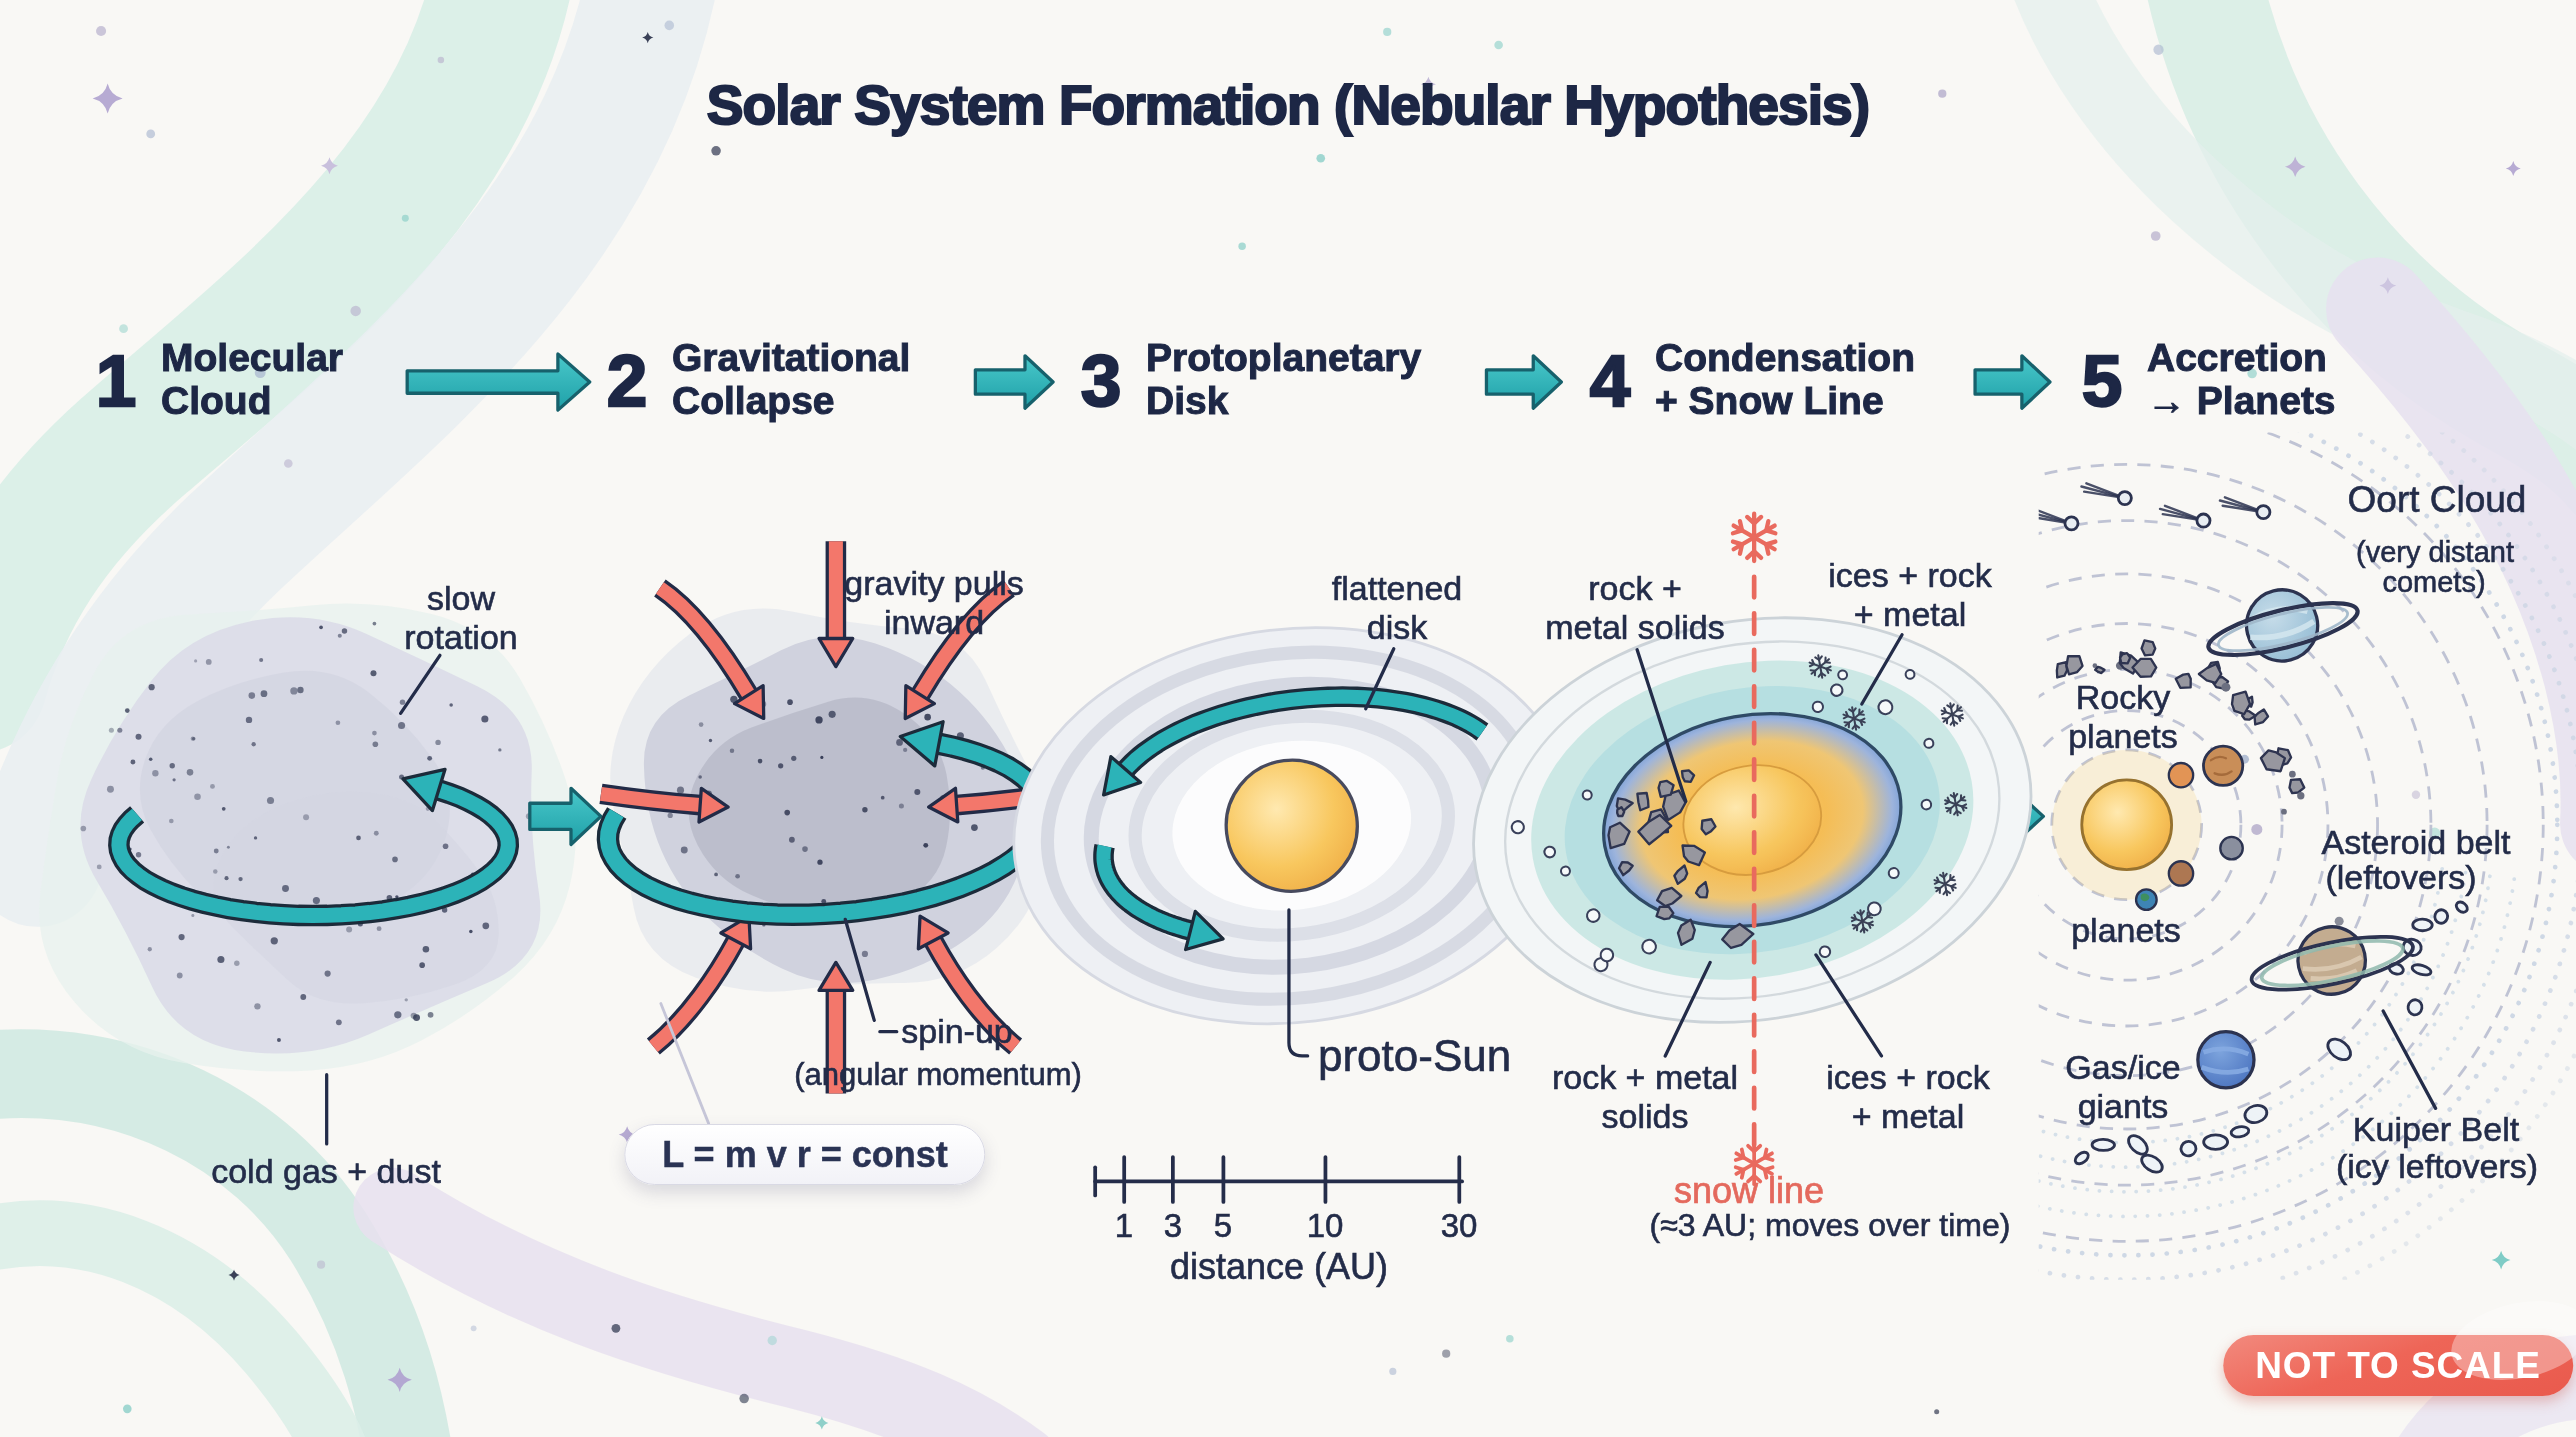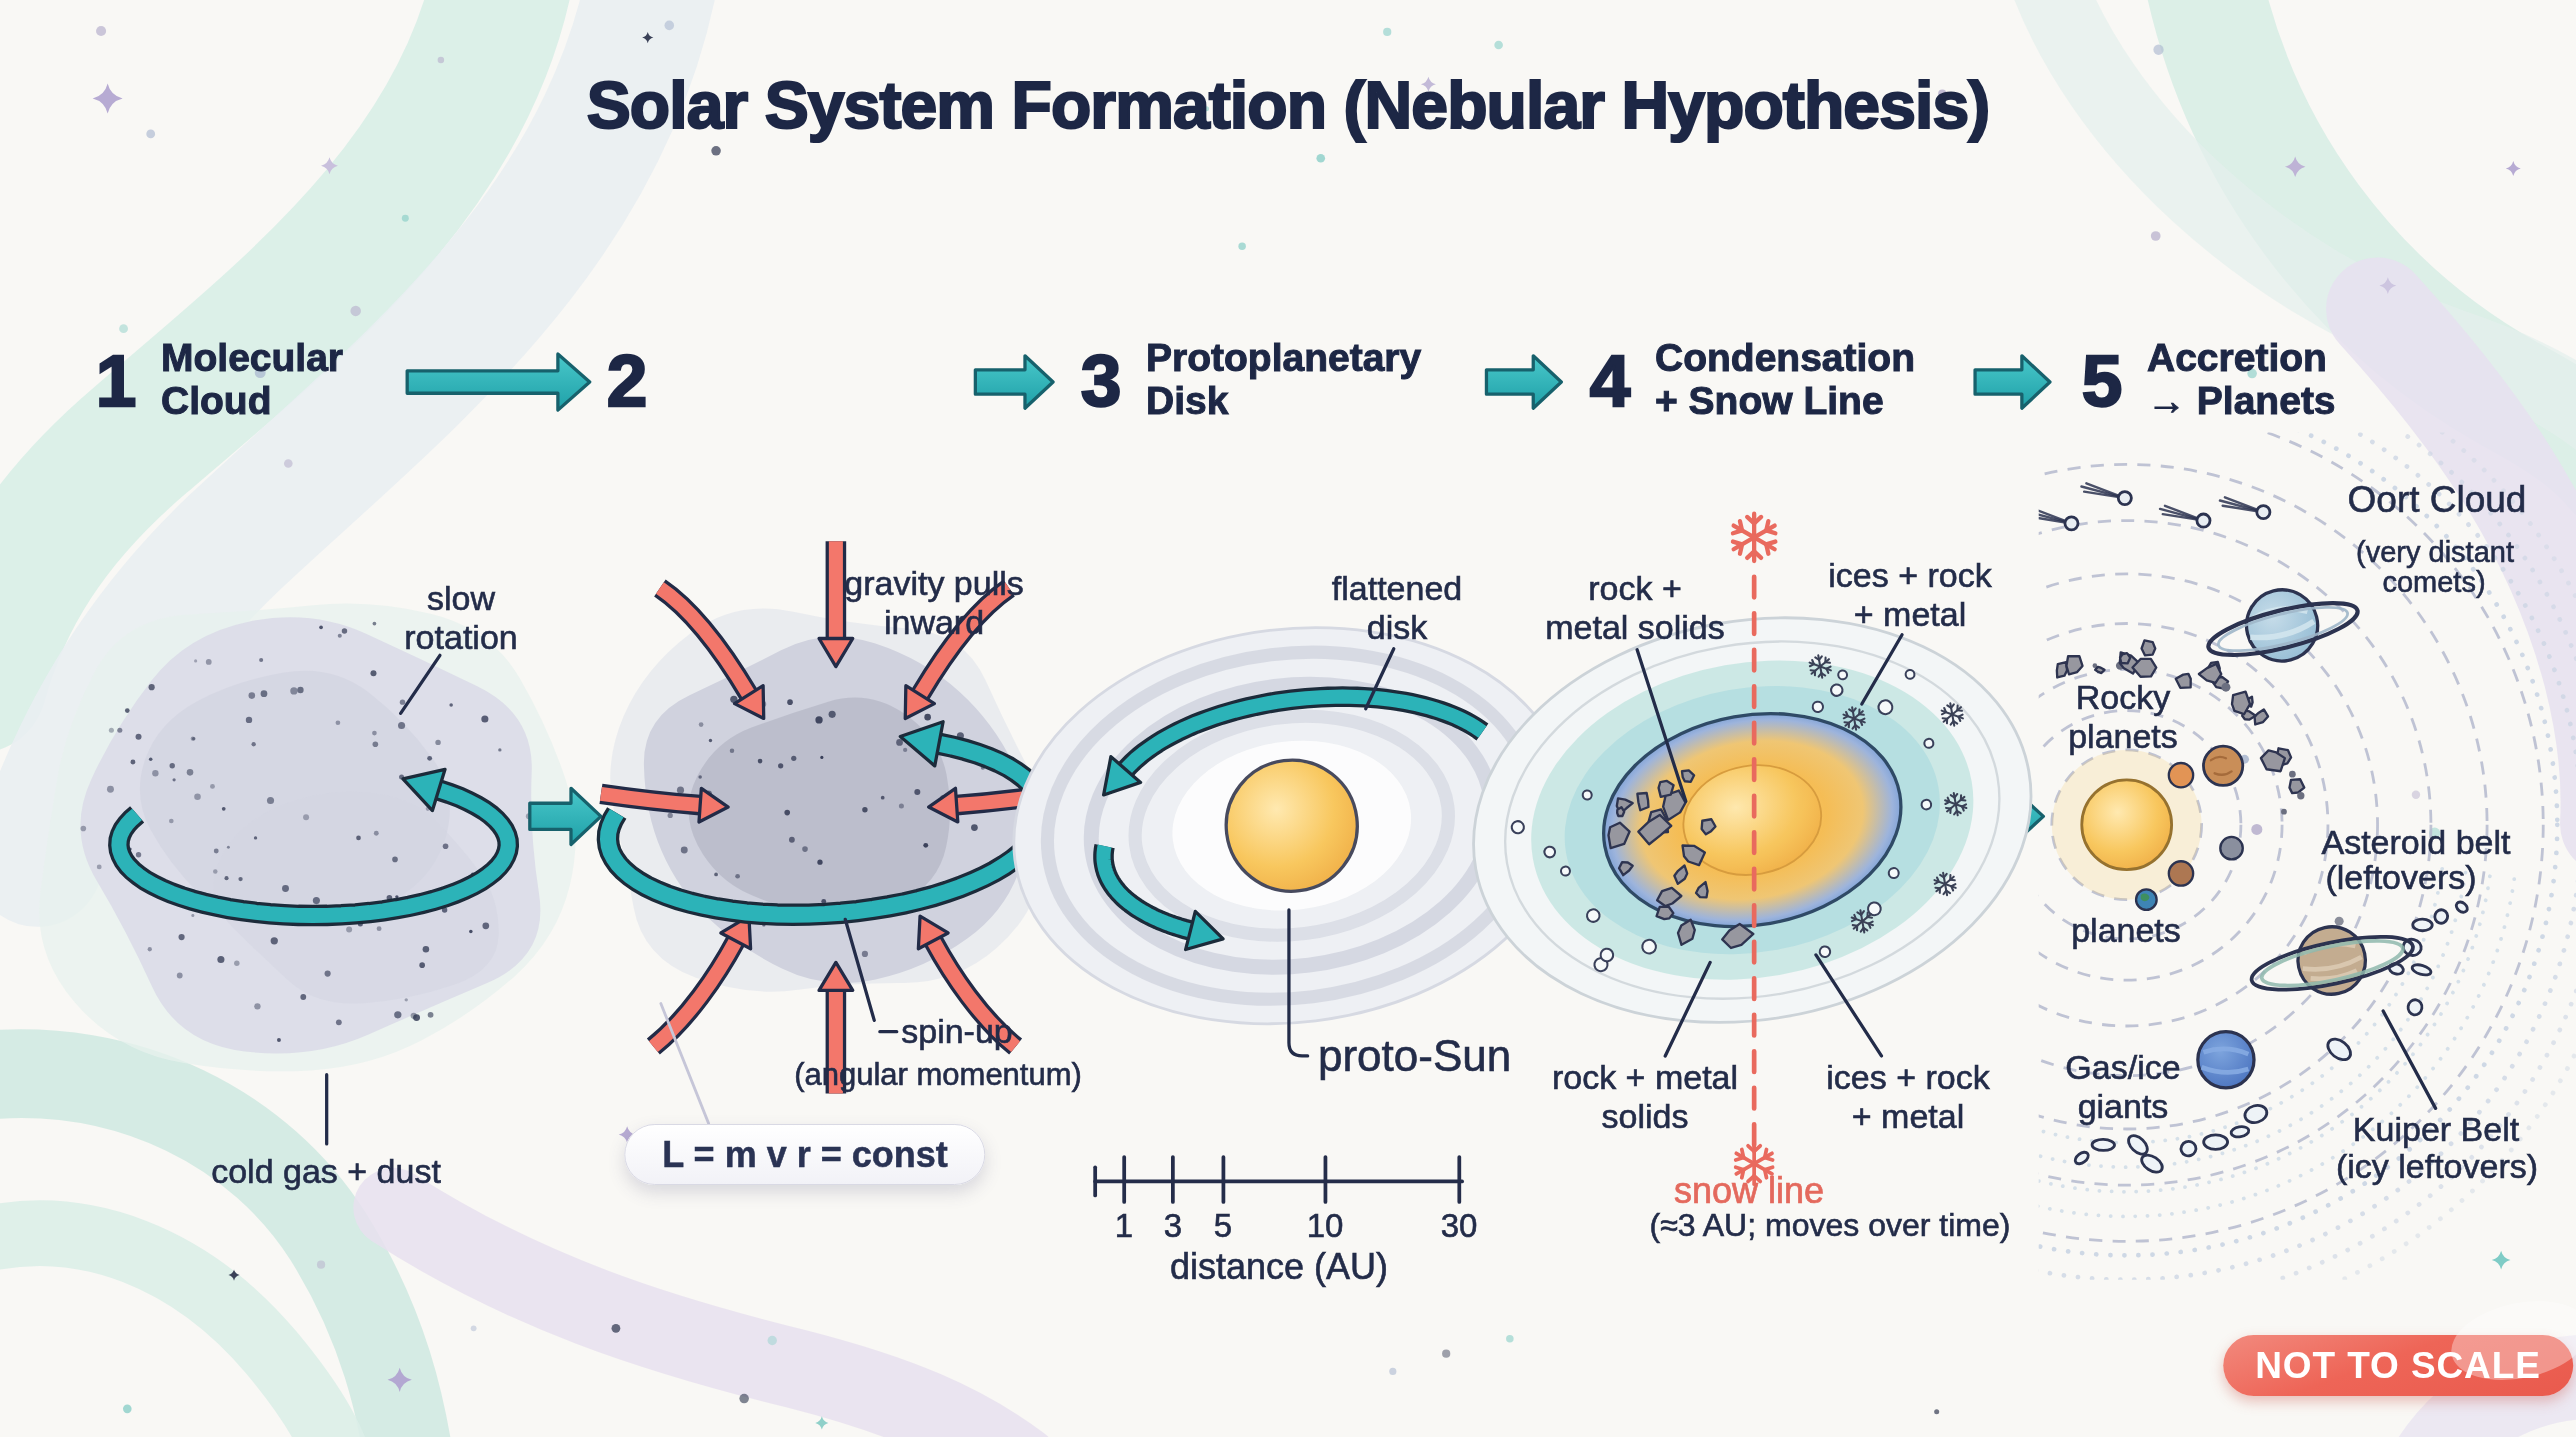--- a/index.html
+++ b/index.html
@@ -5,21 +5,21 @@
   html,body{margin:0;padding:0;background:#f7f6f3;}
   .canvas{position:relative;width:2576px;height:1438px;overflow:hidden;background:#f9f8f5;
           font-family:"Liberation Sans",sans-serif;color:#232c49;}
   #art{position:absolute;left:0;top:0;}
   .abs{position:absolute;}
   .ctr{transform:translate(-50%,-50%);text-align:center;white-space:nowrap;}
   .vctr{transform:translateY(-50%);white-space:nowrap;}
   .lbl{font-size:34px;line-height:1.16;font-weight:400;-webkit-text-stroke:0.6px #232c49;}
   .lbl span{display:block;}
   .sm{font-size:29px;margin-top:16px;}
-  .title{font-size:66px;font-weight:700;letter-spacing:-0.9px;-webkit-text-stroke:2.2px #1d2745;color:#1d2745;}
+  .title{font-size:55px;font-weight:700;letter-spacing:-0.9px;-webkit-text-stroke:2.2px #1d2745;color:#1d2745;}
   .subtitle{font-size:47px;font-weight:400;-webkit-text-stroke:1px #232c49;}
   .stage-num{font-size:73px;font-weight:700;-webkit-text-stroke:2.4px #1d2745;color:#1d2745;}
   .stage-lbl{font-size:39px;font-weight:700;line-height:1.1;-webkit-text-stroke:1px #1d2745;color:#1d2745;}
   .stage-lbl span{display:block;}
   .coral{color:#e4695d;-webkit-text-stroke:0.7px #e4695d;font-size:36px;}
   .formula{background:linear-gradient(180deg,#ffffff,#f2f2f7);border:1.9px solid #d9d9e4;border-radius:935px;
            box-shadow:0 7.5px 17px rgba(70,70,110,.18);padding:9.4px 37px;font-size:36px;font-weight:700;
            color:#2a3354;-webkit-text-stroke:0.5px #2a3354;}
   .badge{background:linear-gradient(160deg,#f28a7e 0%,#ee6557 45%,#e95a4d 100%);border-radius:935px;
          padding:10.3px 32px;font-size:37px;font-weight:700;color:#ffffff;letter-spacing:0.9px;
@@ -581,20 +581,24 @@
     </svg>
 
   <div class="abs ctr title" style="left:1288px;top:105px">Solar System Formation (Nebular Hypothesis)</div>
 
   <div class="abs ctr stage-num" style="left:116px;top:380px">1</div>
   <div class="abs vctr stage-lbl" style="left:161px;top:380px">
     <span>Molecular</span>
     <span>Cloud</span>
   </div>
   <div class="abs ctr stage-num" style="left:627px;top:380px">2</div>
+  <div class="abs vctr stage-lbl" style="left:672px;top:380px">
+    <span>Gravitational</span>
+    <span>Collapse</span>
+  </div>
   <div class="abs ctr stage-num" style="left:1101px;top:380px">3</div>
   <div class="abs vctr stage-lbl" style="left:1146px;top:380px">
     <span>Protoplanetary</span>
     <span>Disk</span>
   </div>
   <div class="abs ctr stage-num" style="left:1610px;top:380px">4</div>
   <div class="abs vctr stage-lbl" style="left:1655px;top:380px">
     <span>Condensation</span>
     <span>+ Snow Line</span>
   </div>

